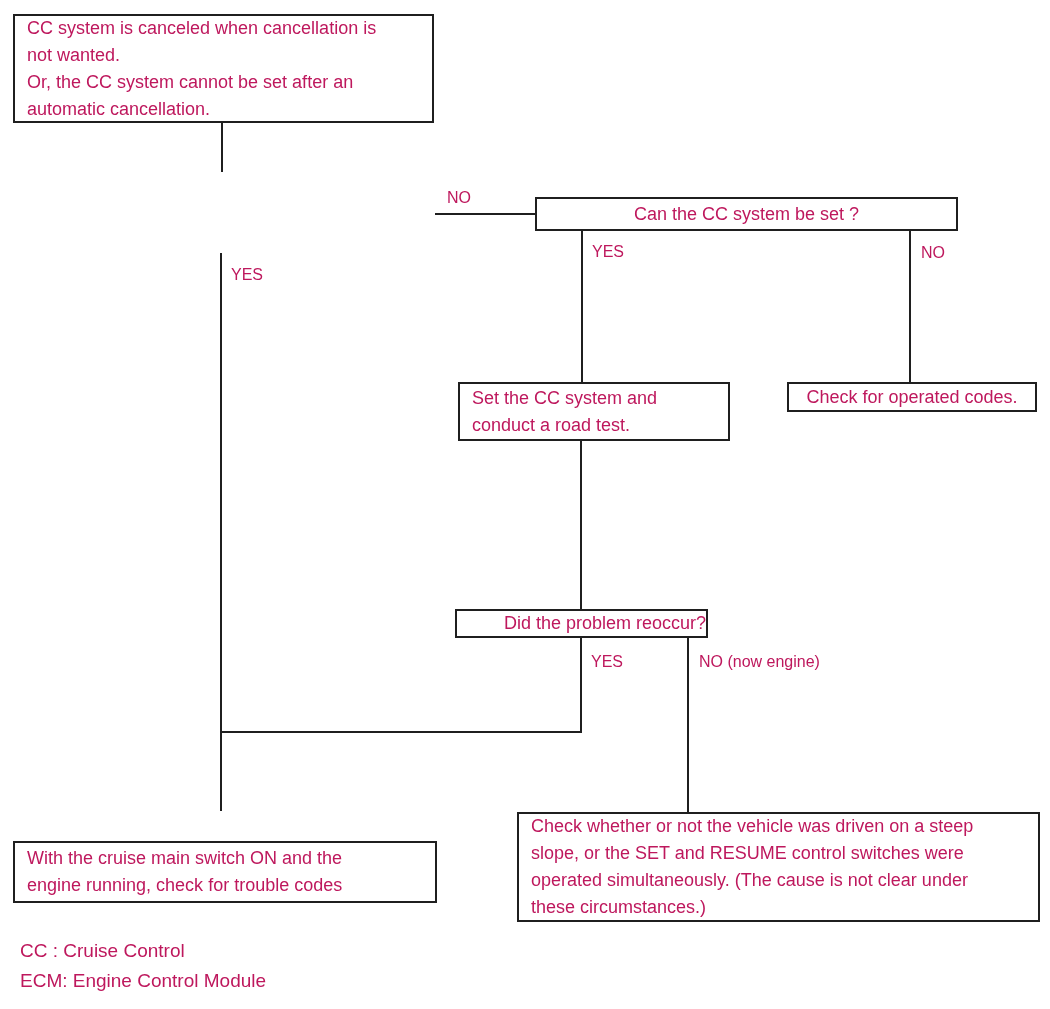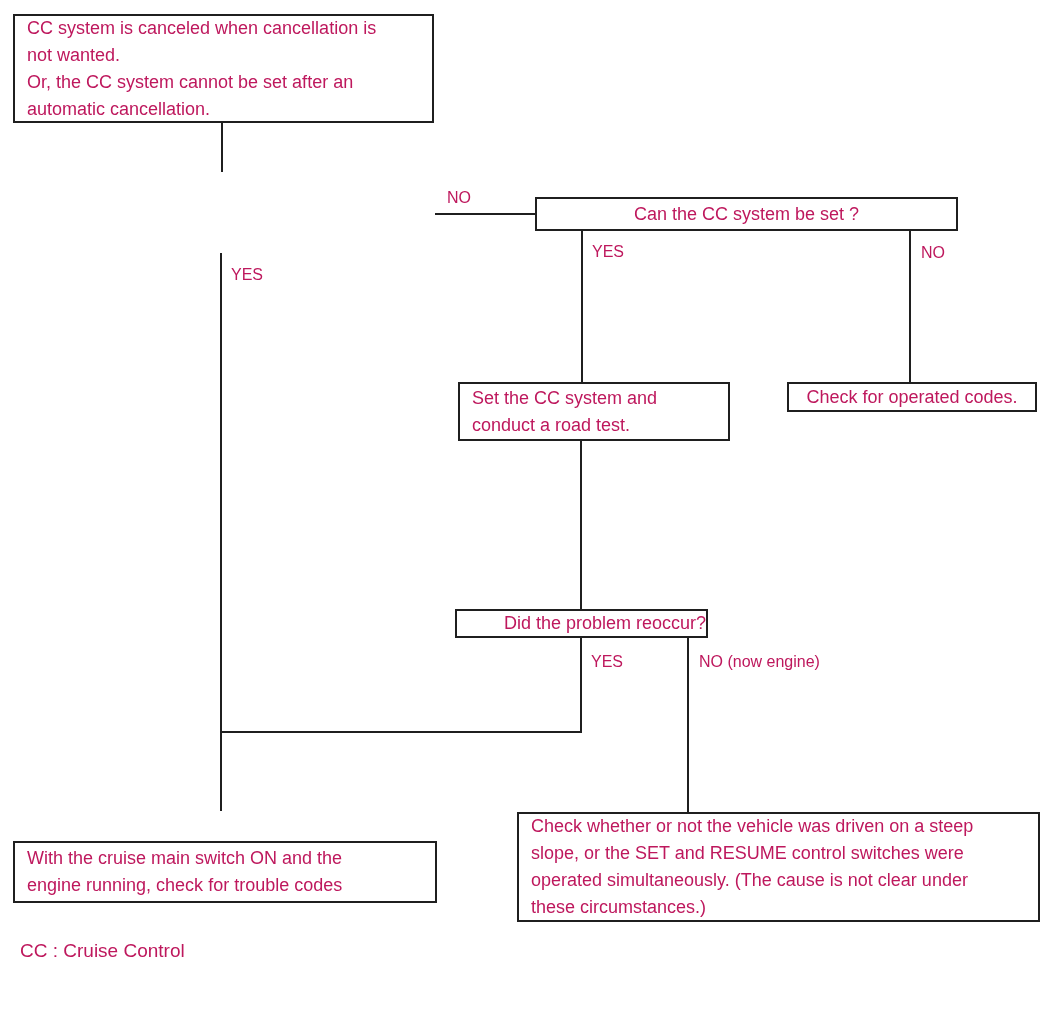--- a/index.html
+++ b/index.html
@@ -124,14 +124,15 @@
   <div class="branch-label" style="left:592px; top:241px;">YES</div>
 
   <div class="branch-label" style="left:921px; top:242px;">NO</div>
 
   <div class="branch-label" style="left:591px; top:651px;">YES</div>
 
   <div class="branch-label" style="left:699px; top:651px;">NO (now engine)</div>
 
   <div class="legend-line" style="top:939px;">CC : Cruise Control</div>
 
+  <div class="legend-line" style="top:969px;">ECM: Engine Control Module</div>
 
 </div>
 
 </body></html>

